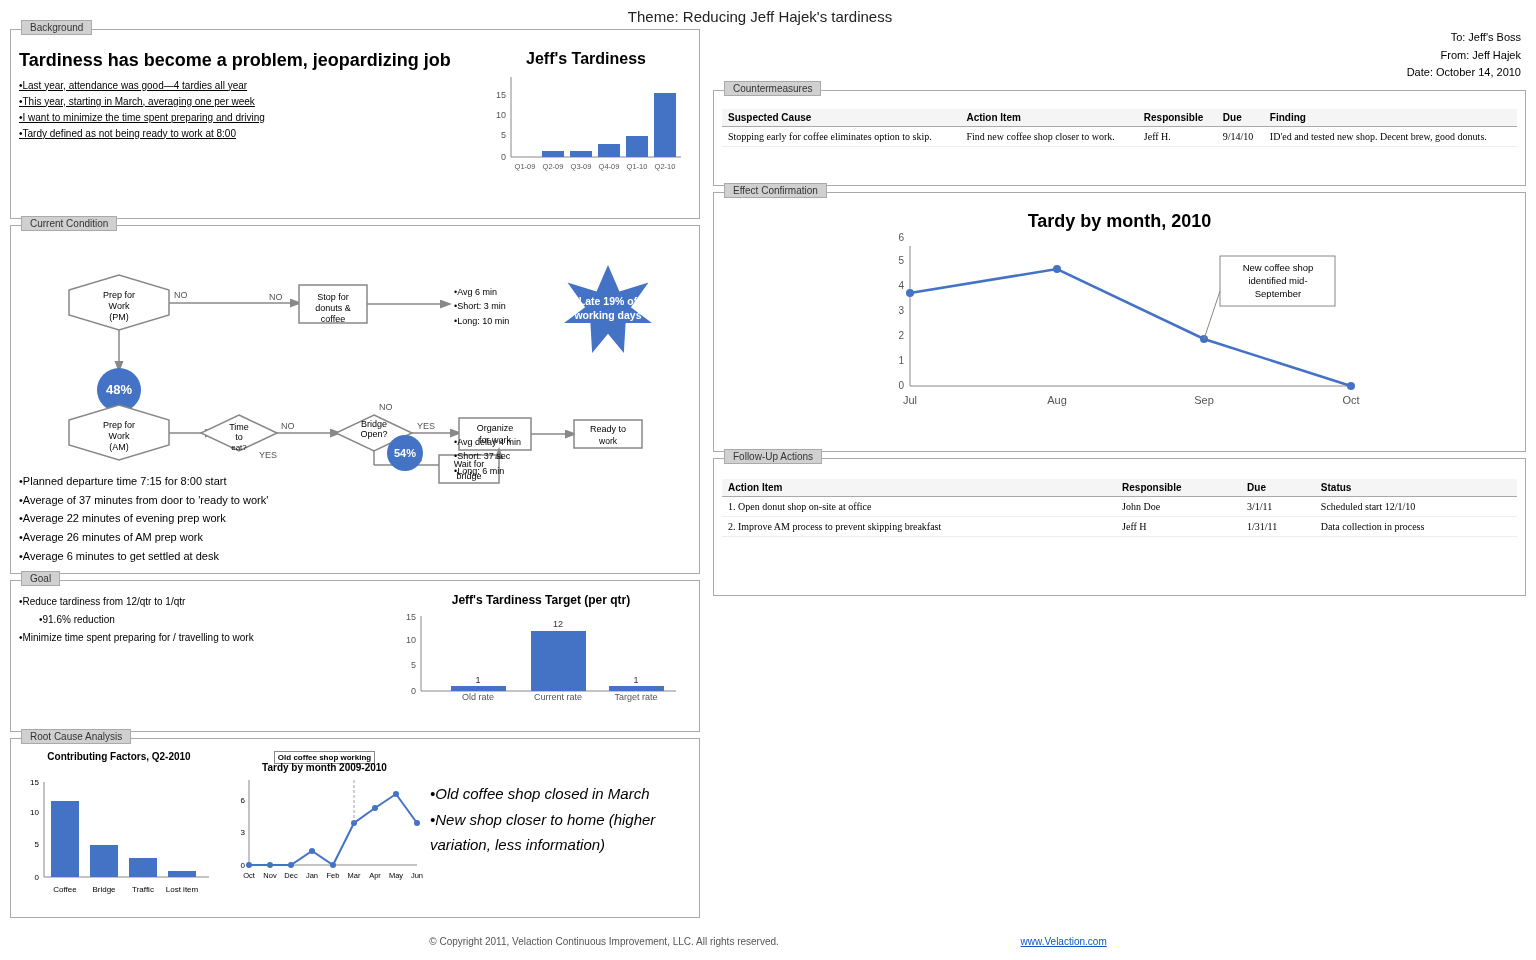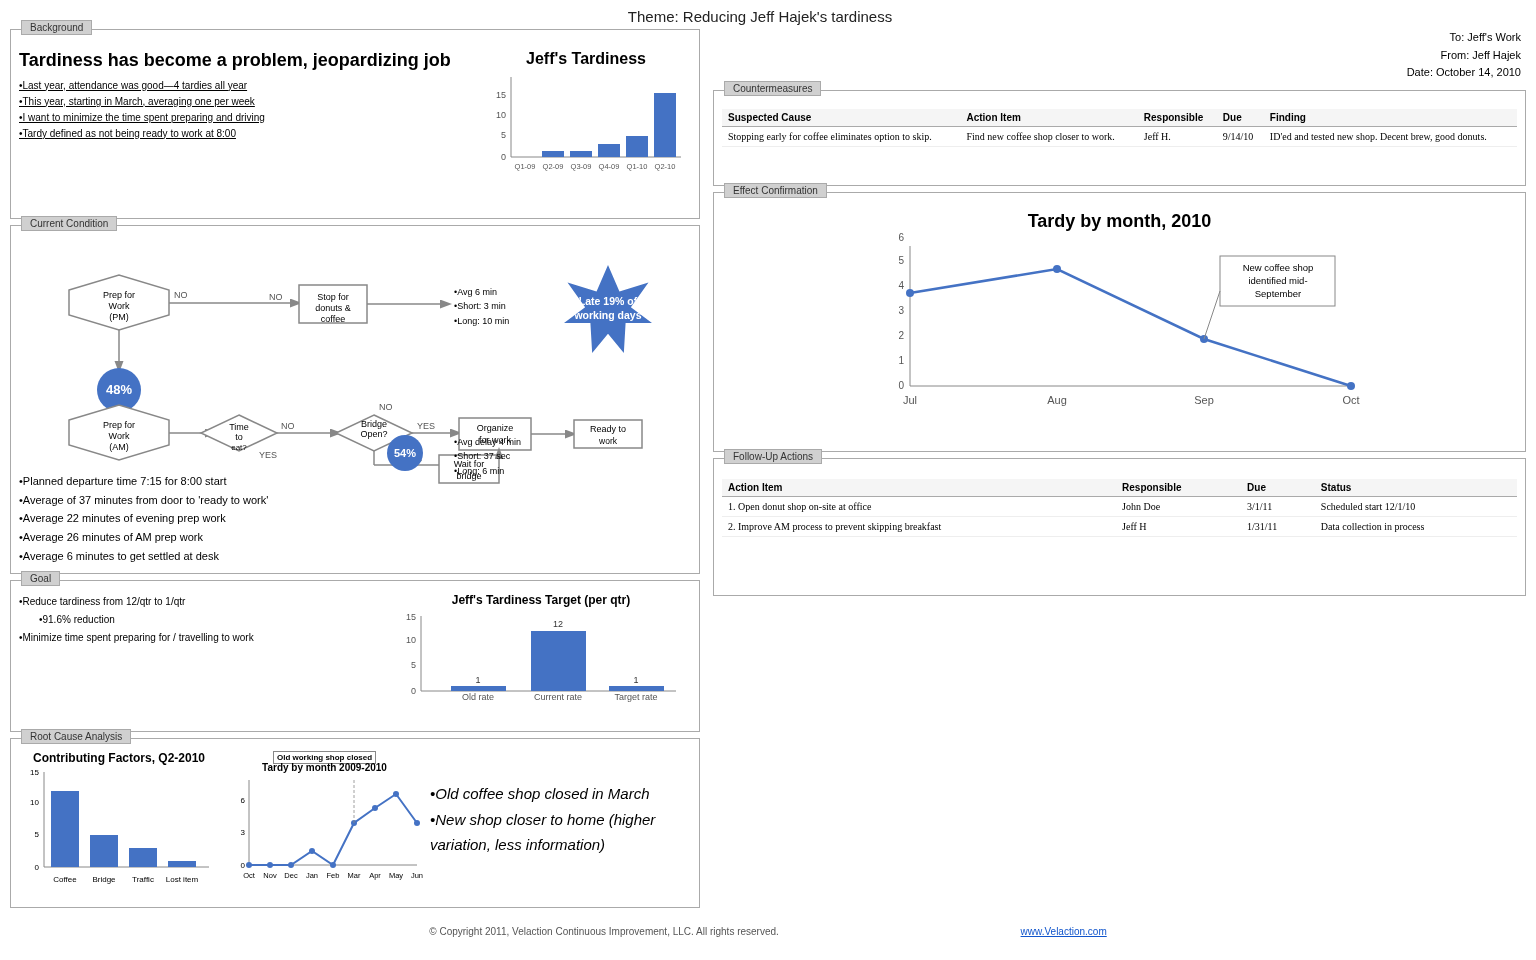--- a/index.html
+++ b/index.html
@@ -254,21 +254,21 @@
           </svg>
         </div>
       </div>
     </div>
 
     <div class="section-box" style="margin-bottom:6px;">
       <span class="section-label">Root Cause Analysis</span>
       <div class="rca-section">
 
         <div style="width:200px; flex-shrink:0;">
-          <div style="font-size:12px; font-weight:bold; text-align:center; margin-bottom:2px;">Contributing Factors, Q2-2010</div>
+          <div style="font-size:10px; font-weight:bold; text-align:center; margin-bottom:15px;">Contributing Factors, Q2-2010</div>
           <svg width="195" height="130">
             <line x1="25" y1="5" x2="25" y2="100" stroke="#888" stroke-width="1"></line>
             <line x1="25" y1="100" x2="190" y2="100" stroke="#888" stroke-width="1"></line>
 
             <text x="20" y="103" text-anchor="end" font-size="8">0</text>
             <text x="20" y="70" text-anchor="end" font-size="8">5</text>
             <text x="20" y="38" text-anchor="end" font-size="8">10</text>
             <text x="20" y="8" text-anchor="end" font-size="8">15</text>
 
             <rect x="32" y="24" width="28" height="76" fill="#4472c4"></rect>
@@ -281,21 +281,21 @@
 
             <text x="46" y="115" text-anchor="middle" font-size="8">Coffee</text>
             <text x="85" y="115" text-anchor="middle" font-size="8">Bridge</text>
             <text x="124" y="115" text-anchor="middle" font-size="8">Traffic</text>
             <text x="163" y="115" text-anchor="middle" font-size="8">Lost item</text>
           </svg>
         </div>
 
         <div style="width:195px; flex-shrink:0;">
           <div style="font-size:9.5px; font-weight:bold; text-align:center; margin-bottom:2px;">
-            <span style="background:#fff; border:1px solid #888; padding:1px 3px; font-size:8px;">Old working shop closed</span>
+            <span style="background:#fff; border:1px solid #888; padding:1px 3px; font-size:8px;">Old coffee shop working</span>
             <div style="font-size:10px; font-weight:bold;">Tardy by month 2009-2010</div>
           </div>
           <svg width="195" height="120">
             <line x1="22" y1="5" x2="22" y2="90" stroke="#888" stroke-width="1"></line>
             <line x1="22" y1="90" x2="190" y2="90" stroke="#888" stroke-width="1"></line>
 
             <text x="18" y="93" text-anchor="end" font-size="8">0</text>
             <text x="18" y="60" text-anchor="end" font-size="8">3</text>
             <text x="18" y="28" text-anchor="end" font-size="8">6</text>
 
@@ -330,21 +330,21 @@
           <div>•New shop closer to home (higher variation, less information)</div>
         </div>
       </div>
     </div>
 
   </div>
 
   <div class="right-col">
 
     <div class="memo-box">
-      <div>To: Jeff's Work</div>
+      <div>To: Jeff's Boss</div>
       <div>From: Jeff Hajek</div>
       <div>Date: October 14, 2010</div>
     </div>
 
     <div class="section-box cm-section" style="margin-bottom:6px; padding-top:10px;">
       <span class="section-label">Countermeasures</span>
       <table class="table-style">
         <thead>
           <tr>
             <th>Suspected Cause</th>

